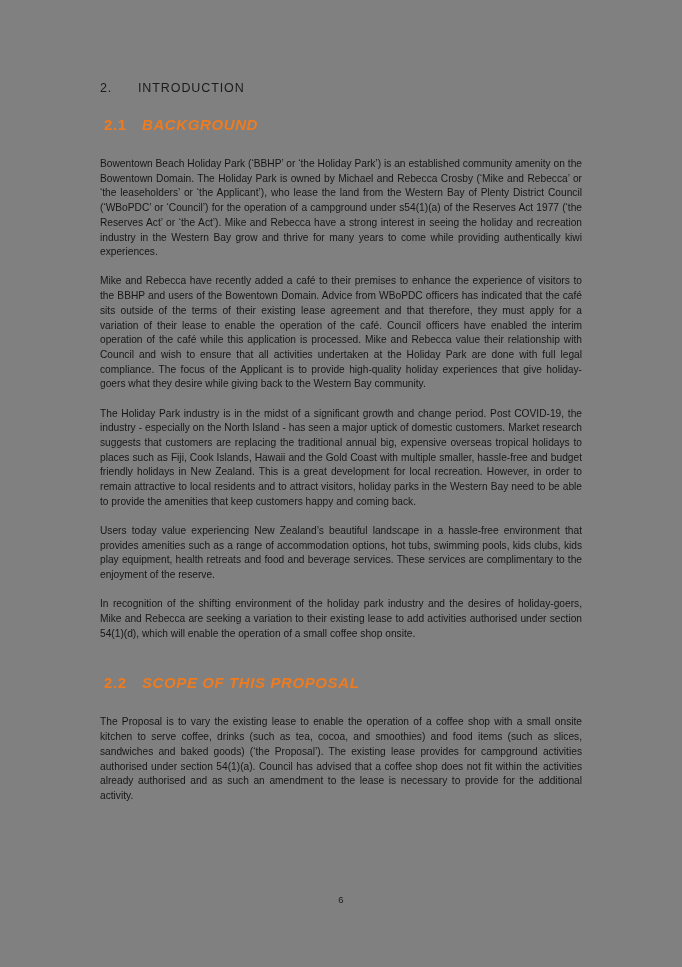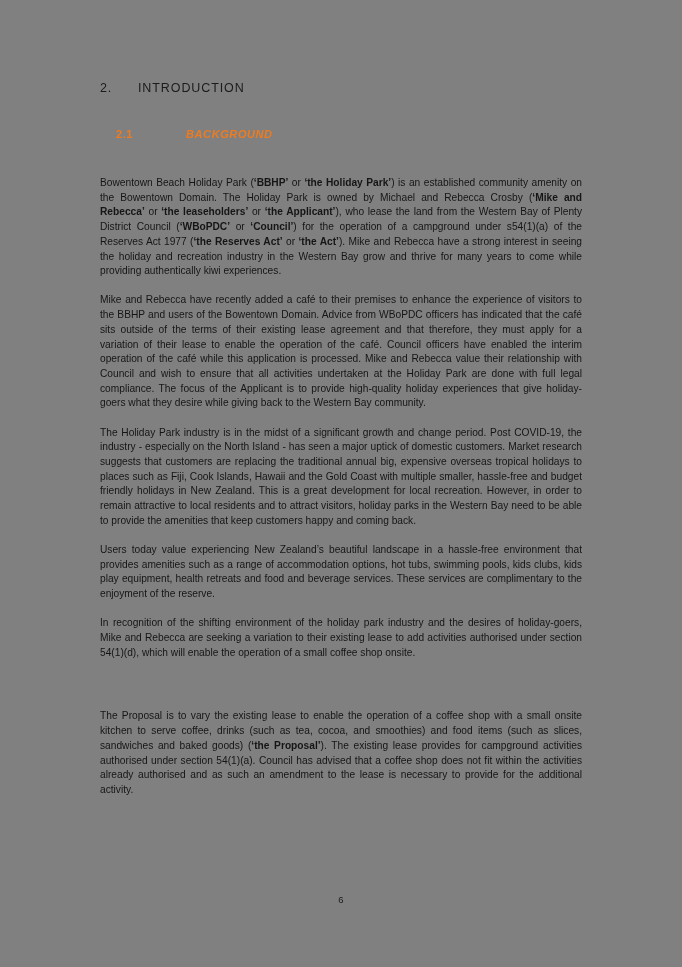--- a/index.html
+++ b/index.html
@@ -41,28 +41,27 @@
     width: 38px;
     flex: 0 0 38px;
   }
   .h1-text {
     white-space: nowrap;
   }
 
   .h2-row {
     display: flex;
     align-items: baseline;
-    margin: 16px;
+    margin: 4px;
     padding: 0;
     color: #ee7b1f;
-    font-size: 11px;
+    font-size: 15px;
     font-weight: bold;
     font-style: italic;
     letter-spacing: 0.6px;
-    gap: 32px;
   }
   .h2-num {
     width: 38px;
     flex: 0 0 38px;
     font-style: normal;
   }
   .h2-text {
     white-space: nowrap;
     text-align: center;
   }
@@ -71,21 +70,21 @@
   p.body {
     margin: 0;
     color: #151515;
     font-size: 10.2px;
     line-height: 14.7px;
     text-align: justify;
     text-justify: inter-word;
     font-weight: 400;
   }
   p.body b {
-    font-weight: bold;
+    font-weight: normal;
   }
 
   
   .sp-intro   { height: 81px; }
   .sp-h1-h2   { height: 17px; }
   .sp-h2-p    { height: 20px; }
   .sp-para    { height: 14.5px; }
   .sp-p-h2    { height: 29px; }
 
   
@@ -131,20 +130,24 @@
     <p class="body"><span>The Holiday Park industry is in the midst of a significant growth and change period.  Post COVID-19, the industry - especially on the North Island - has seen a major uptick of domestic customers.  Market research suggests that customers are replacing the traditional annual big, expensive overseas tropical holidays to places such as Fiji, Cook Islands, Hawaii and the Gold Coast with multiple smaller, hassle-free and budget friendly holidays in New Zealand.  This is a great development for local recreation.  However, in order to remain attractive to local residents and to attract visitors, holiday parks in the Western Bay need to be able to provide the amenities that keep customers happy and coming back.</span></p>
     <div class="sp-para"></div>
 
     <p class="body"><span>Users today value experiencing New Zealand’s beautiful landscape in a hassle-free environment that provides amenities such as a range of accommodation options, hot tubs, swimming pools, kids clubs, kids play equipment, health retreats and food and beverage services.  These services are complimentary to the enjoyment of the reserve.</span></p>
     <div class="sp-para"></div>
 
     <p class="body"><span>In recognition of the shifting environment of the holiday park industry and the desires of holiday-goers, Mike and Rebecca are seeking a variation to their existing lease to add activities authorised under section 54(1)(d), which will enable the operation of a small coffee shop onsite.</span></p>
 
     <div class="sp-p-h2"></div>
 
+    <h2 class="h2-row">
+      <span class="h2-num">2.2</span>
+      <span class="h2-text">SCOPE OF THIS PROPOSAL</span>
+    </h2>
 
     <div class="sp-h2-p"></div>
 
     <p class="body"><span>The Proposal is to vary the existing lease to enable the operation of a coffee shop with a small onsite kitchen to serve coffee, drinks (such as tea, cocoa, and smoothies) and food items (such as slices, sandwiches and baked goods) (</span><b>‘the Proposal’</b><span>). The existing lease provides for campground activities authorised under section 54(1)(a).  Council has advised that a coffee shop does not fit within the activities already authorised and as such an amendment to the lease is necessary to provide for the additional activity.</span></p>
 
   </div>
 
   <div class="page-number">6</div>
 </div>
 

